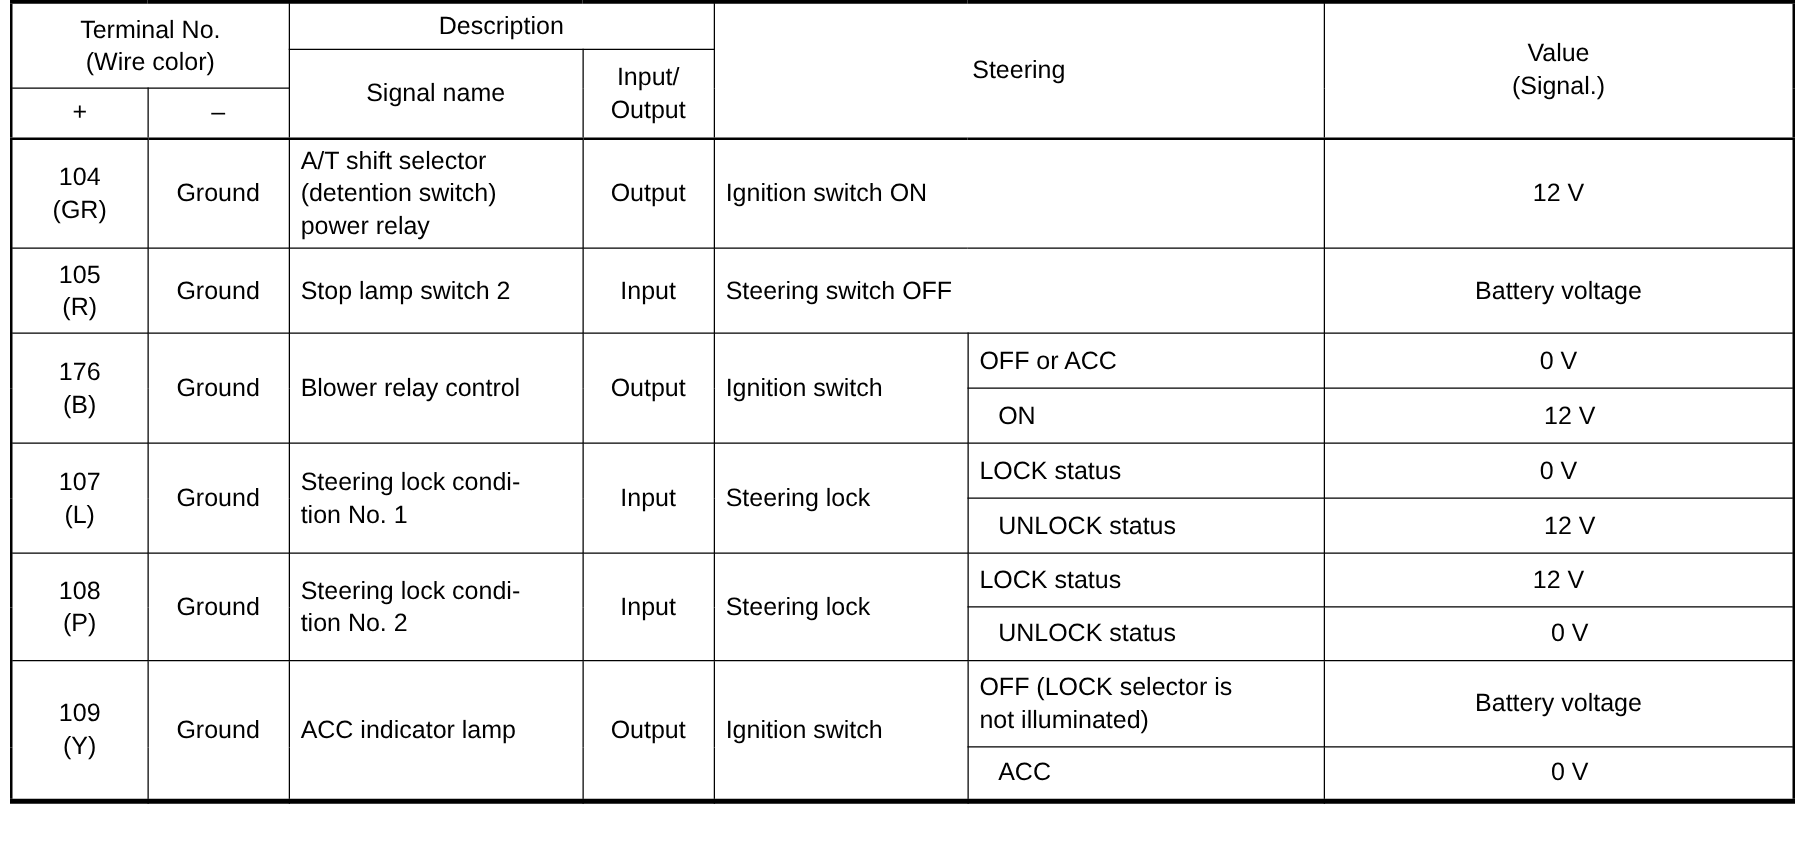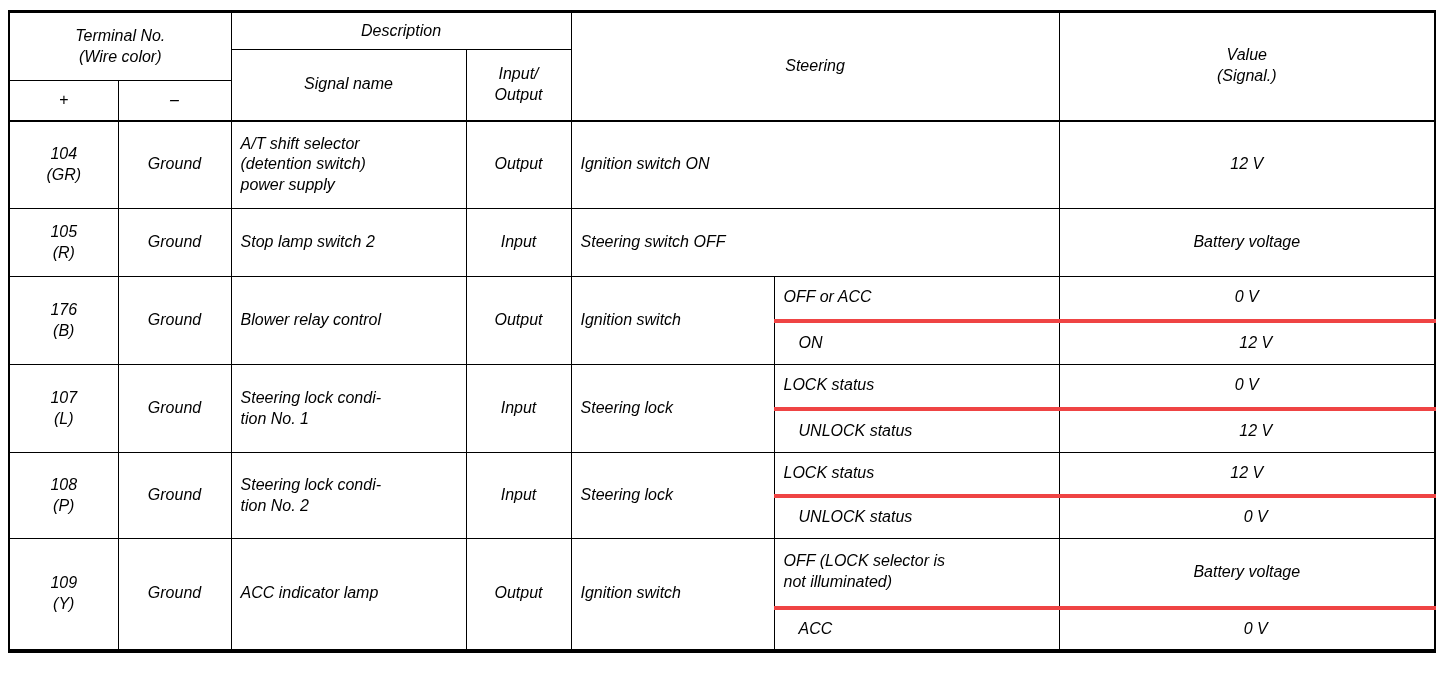--- a/index.html
+++ b/index.html
@@ -7,51 +7,50 @@
     padding: 0;
     background: #ffffff;
     width: 1456px;
     height: 674px;
     font-family: "Liberation Sans", sans-serif;
     color: #000000;
   }
   #terminal-table {
     position: absolute;
     left: 8px;
-    top: 10px;
+    top: 0;
     width: 1426px;
     border-collapse: collapse;
     table-layout: fixed;
     border-top: 3px solid #000;
     border-bottom: 4px solid #000;
     border-left: 2px solid #000;
     border-right: 2px solid #000;
-    font-size: 16px;
+    font-size: 20px;
     line-height: 1.3;
-    font-style: italic;
   }
   #terminal-table td {
     border: 1px solid #000;
     padding: 2px 6px;
     vertical-align: middle;
     text-align: center;
     white-space: pre-line;
     overflow: hidden;
   }
   #terminal-table td.left {
     text-align: left;
     padding-left: 9px;
   }
   
   #terminal-table tr.first-body-row > td {
     border-top: 2px solid #000;
   }
   
   #terminal-table td.sub-divider {
-    border-top: 4px solid #ef4444;
+    border-top: 1px solid #ef4444;
     padding-left: 24px;
   }
 </style>
 </head>
 <body>
 
 <table id="terminal-table">
   <colgroup>
     <col style="width:109px">
     <col style="width:113px">
@@ -80,21 +79,21 @@
     <td>+</td>
     <td>–</td>
   </tr>
 
   <tr style="height:88px" class="first-body-row">
     <td>104
 (GR)</td>
     <td>Ground</td>
     <td class="left">A/T shift selector
 (detention switch)
-power supply</td>
+power relay</td>
     <td>Output</td>
     <td colspan="2" class="left">Ignition switch ON</td>
     <td>12 V</td>
   </tr>
 
   <tr style="height:68px">
     <td>105
 (R)</td>
     <td>Ground</td>
     <td class="left">Stop lamp switch 2</td>

